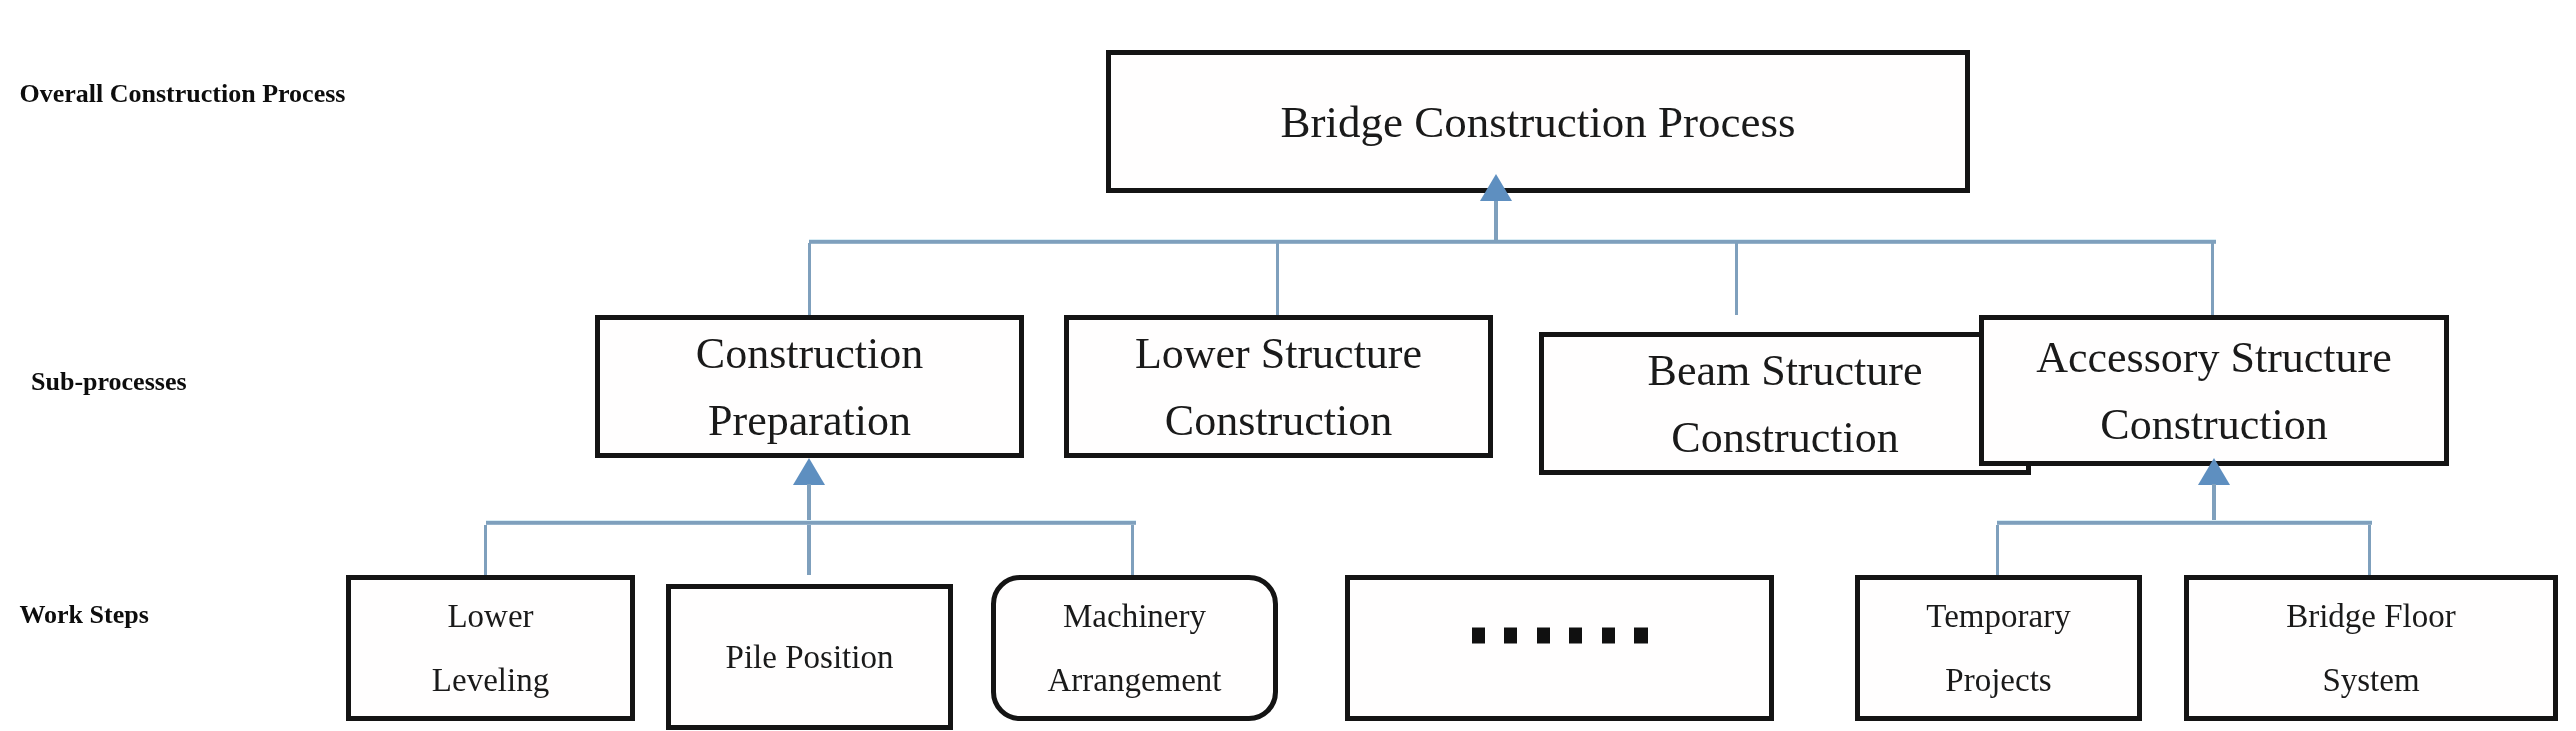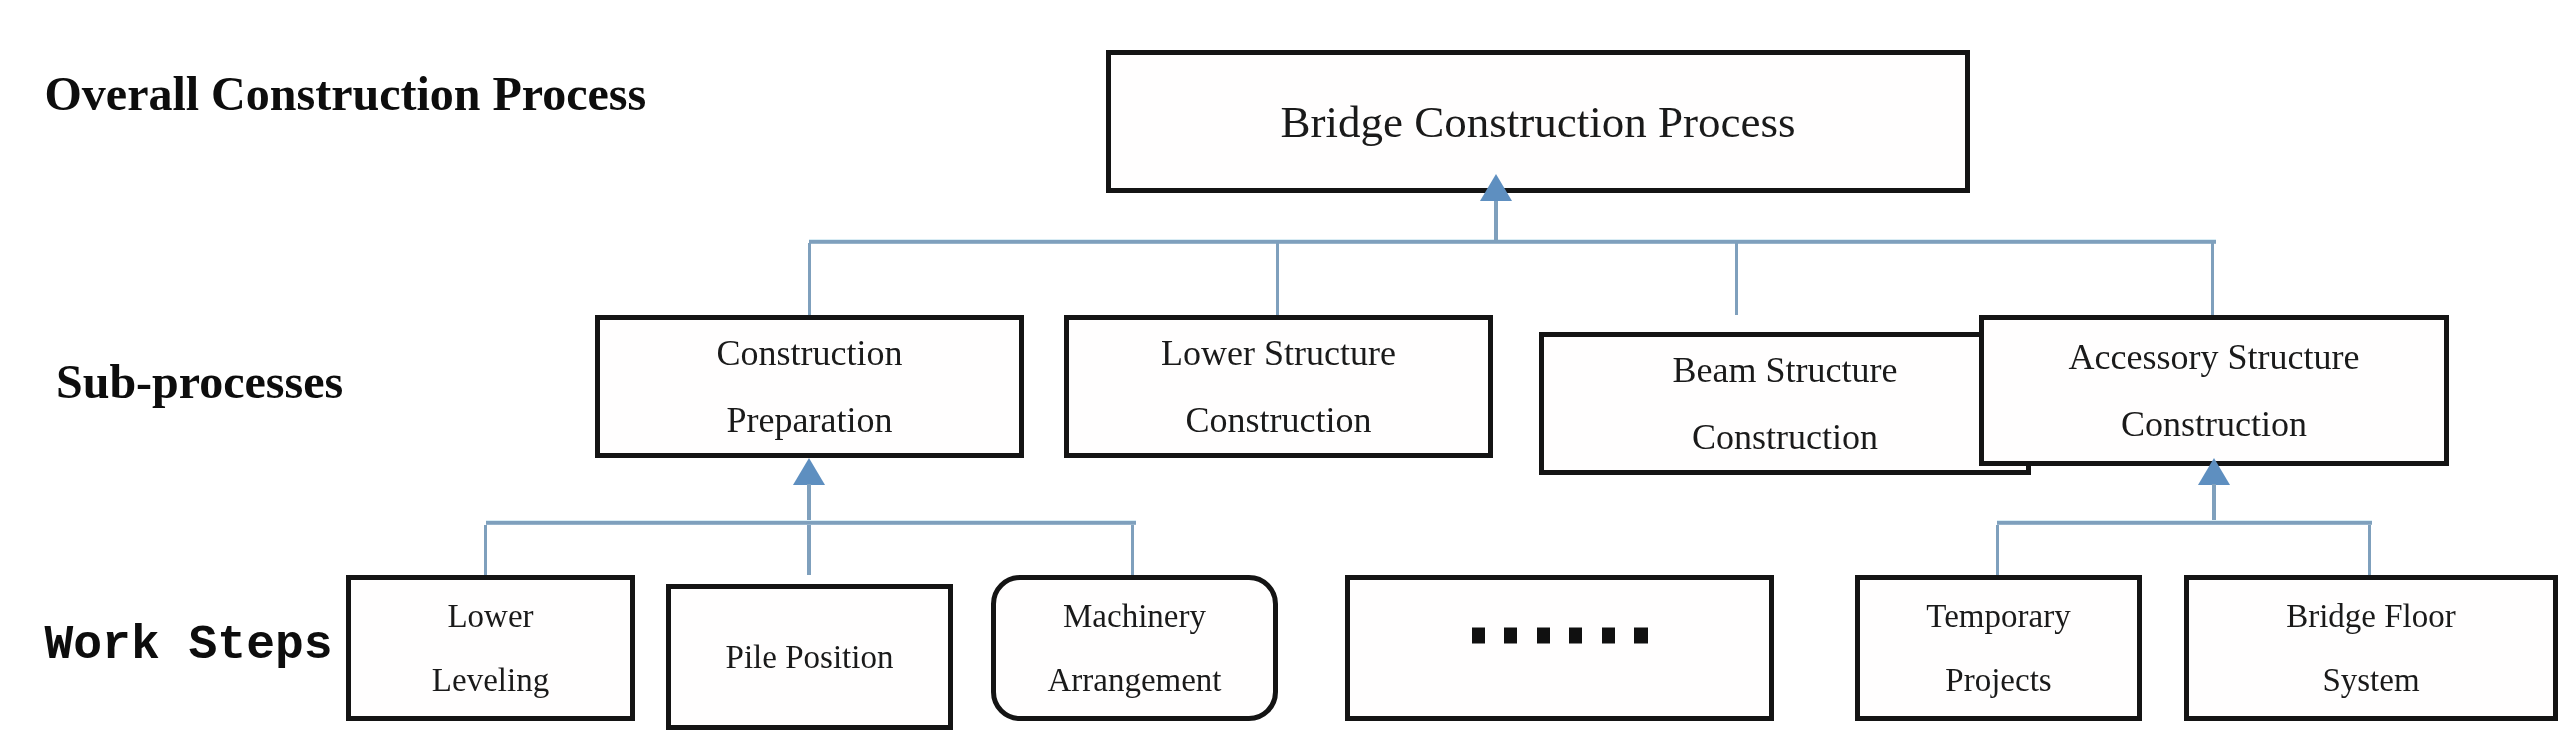--- a/index.html
+++ b/index.html
@@ -15,40 +15,39 @@
     width:2576px;
     height:732px;
     background:#ffffff;
     overflow:hidden;
     font-family:"Liberation Serif", serif;
     color:var(--text);
   }
   .rowlabel{
     position:absolute;
     font-weight:bold;
-    font-size:48px;
+    font-size:26px;
     line-height:54px;
     color:#0d0d0d;
     white-space:nowrap;
-    margin-left:25px;
   }
   .box{
     position:absolute;
     box-sizing:border-box;
     background:#fffefe;
     border:5.6px solid var(--box-border);
     display:flex;
     align-items:center;
     justify-content:center;
     text-align:center;
     white-space:pre-line;
     color:var(--text);
   }
   .box.l1{font-size:45px;}
-  .box.l2{font-size:36px;line-height:67px;}
+  .box.l2{font-size:44px;line-height:67px;}
   .box.l3{font-size:33px;line-height:64px;}
   .hline{
     position:absolute;
     height:4.9px;
     background:linear-gradient(to bottom, var(--connector-hi) 0px, var(--connector-hi) 0.7px, var(--connector) 1.4px, var(--connector) 4.2px, #b9cede 4.9px);
   }
   .vline{
     position:absolute;
     width:2.8px;
     background:var(--connector);
@@ -77,21 +76,21 @@
     margin:0 9.7px;
   }
 </style>
 </head>
 <body>
 
 <div id="stage">
 
   <div class="rowlabel" style="left:19.5px;top:67px;">Overall Construction Process</div>
   <div class="rowlabel" style="left:31px;top:355px;">Sub-processes</div>
-  <div class="rowlabel" style="left:19.5px;top:618px;font-family:Liberation Mono, monospace;">Work Steps</div>
+  <div class="rowlabel" style="left:19.5px;top:588px;">Work Steps</div>
 
   <div class="box l1" style="left:1106px;top:50px;width:864px;height:143px;">Bridge Construction Process</div>
 
   <div class="hline" style="left:809px;top:239px;width:1407px;"></div>
   <div class="shaft" style="left:1494px;top:200px;height:40px;"></div>
   <div class="arrowhead" style="left:1480px;top:174px;"></div>
   <div class="vline" style="left:808px;top:243px;height:72px;"></div>
   <div class="vline" style="left:1276px;top:243px;height:72px;"></div>
   <div class="vline" style="left:1735px;top:243px;height:72px;"></div>
   <div class="vline" style="left:2211px;top:243px;height:72px;"></div>

